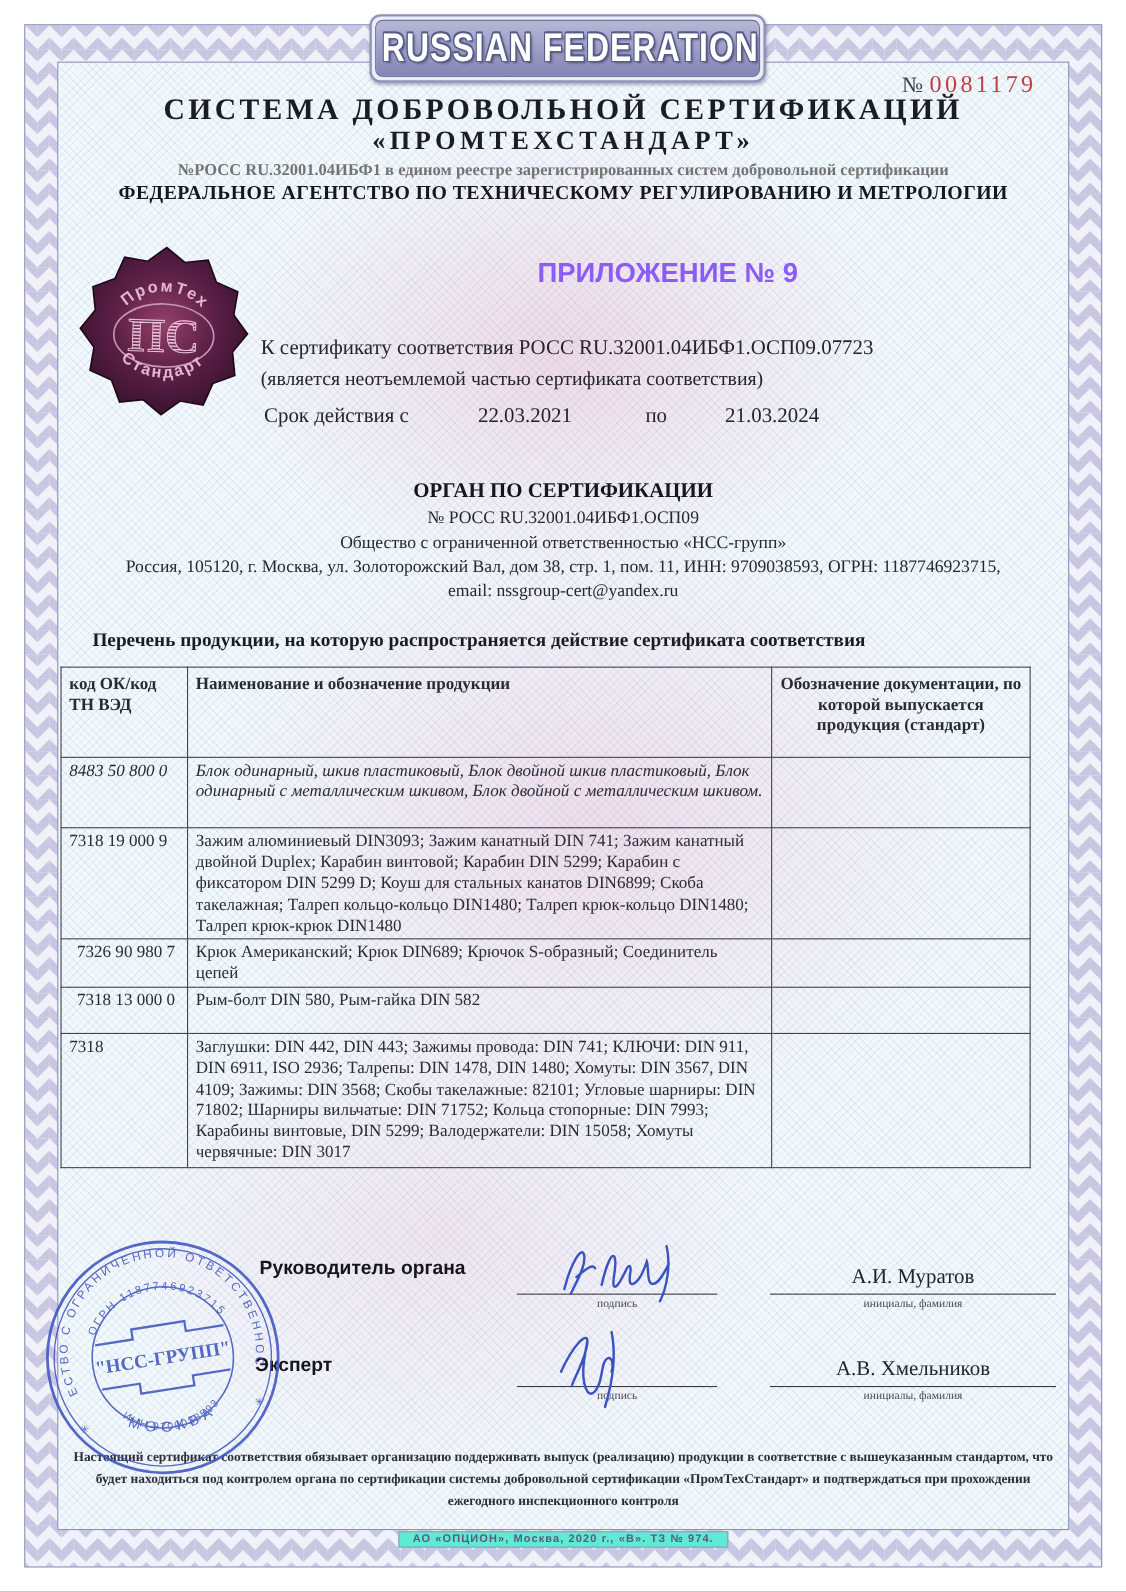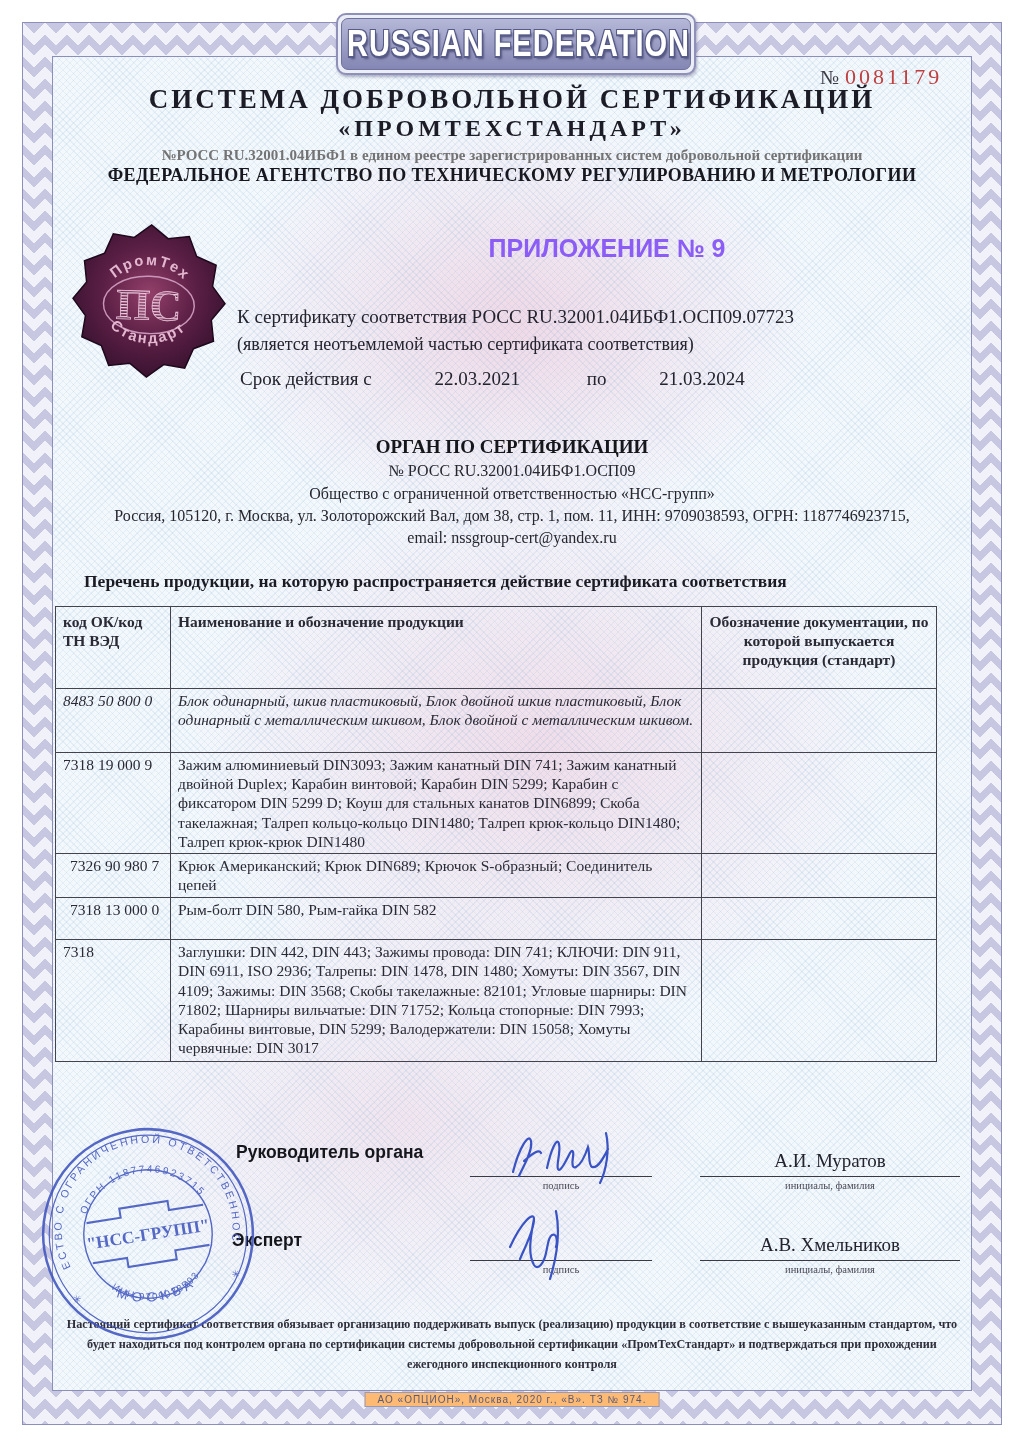--- a/index.html
+++ b/index.html
@@ -75,23 +75,23 @@
   .c-s1{left:470px;top:1180px;width:182px;} .c-n1{left:700px;top:1180px;width:260px;}
   .c-s2{left:470px;top:1264px;width:182px;} .c-n2{left:700px;top:1264px;width:260px;}
   .sname{font-size:19px;text-align:center;color:#23232e;}
   .n1{left:700px;top:1150px;width:260px;} .n2{left:700px;top:1234px;width:260px;}
   .sigsvg{z-index:5;} .sg1{left:505px;top:1126px;} .sg2{left:498px;top:1203px;}
   
   .stamp{left:36px;top:1122px;width:224px;height:224px;transform:rotate(-9deg);z-index:4;opacity:.88;}
   
   .footnote{left:66px;right:66px;top:1314px;text-align:center;font-weight:700;font-size:12.2px;
             line-height:1.65;color:#2e2e3a;z-index:2;}
-  .printer{left:50%;top:1392px;transform:translateX(-50%);z-index:6;background:#fdba74;border:1px solid #9899b4;
+  .printer{left:50%;top:1392px;transform:translateX(-50%);z-index:6;background:#5eead4;border:1px solid #9899b4;
            padding:1px 12px;font-family:"Liberation Sans","DejaVu Sans",sans-serif;font-size:10px;
-           color:#5b5b78;letter-spacing:1px;white-space:nowrap;}
+           color:#5b5b78;letter-spacing:1px;white-space:nowrap;font-weight:bold;}
 </style>
 </head>
 <body>
 
 <div class="page">
   <div class="band"></div>
   <div class="inner"></div>
 
   <div class="abs banner">
     <div class="banner-plate">

